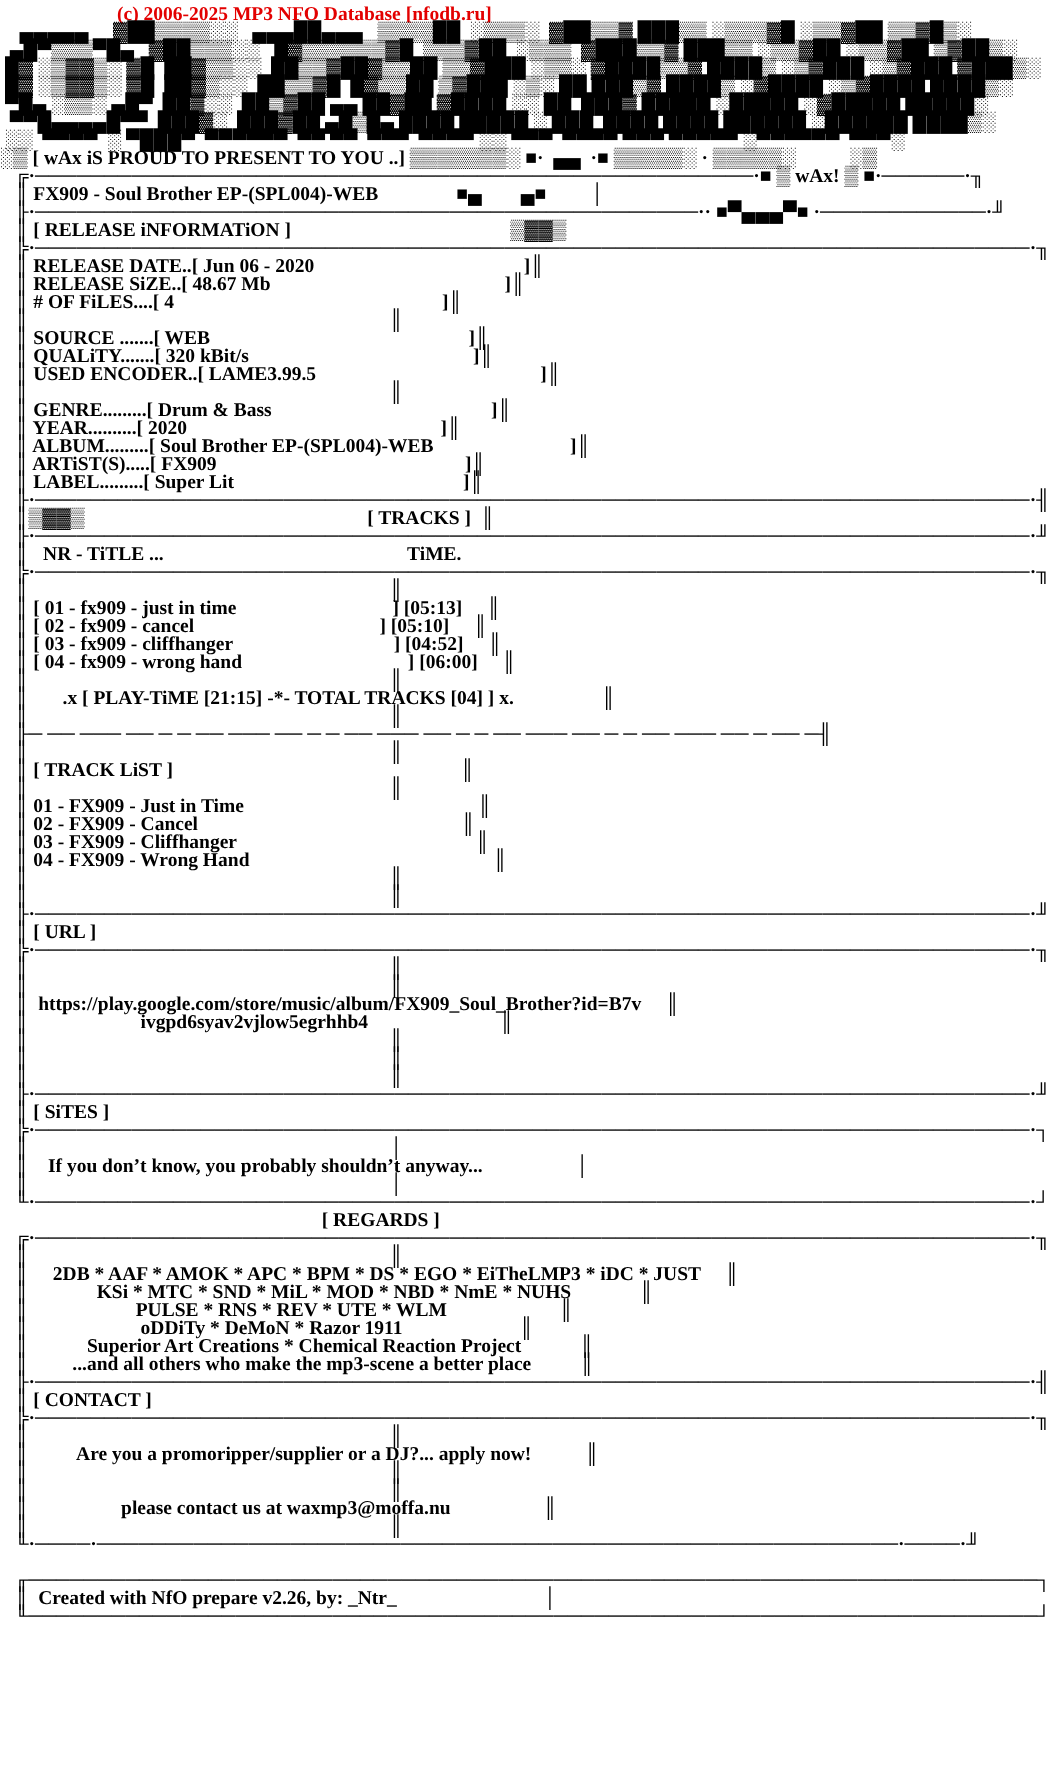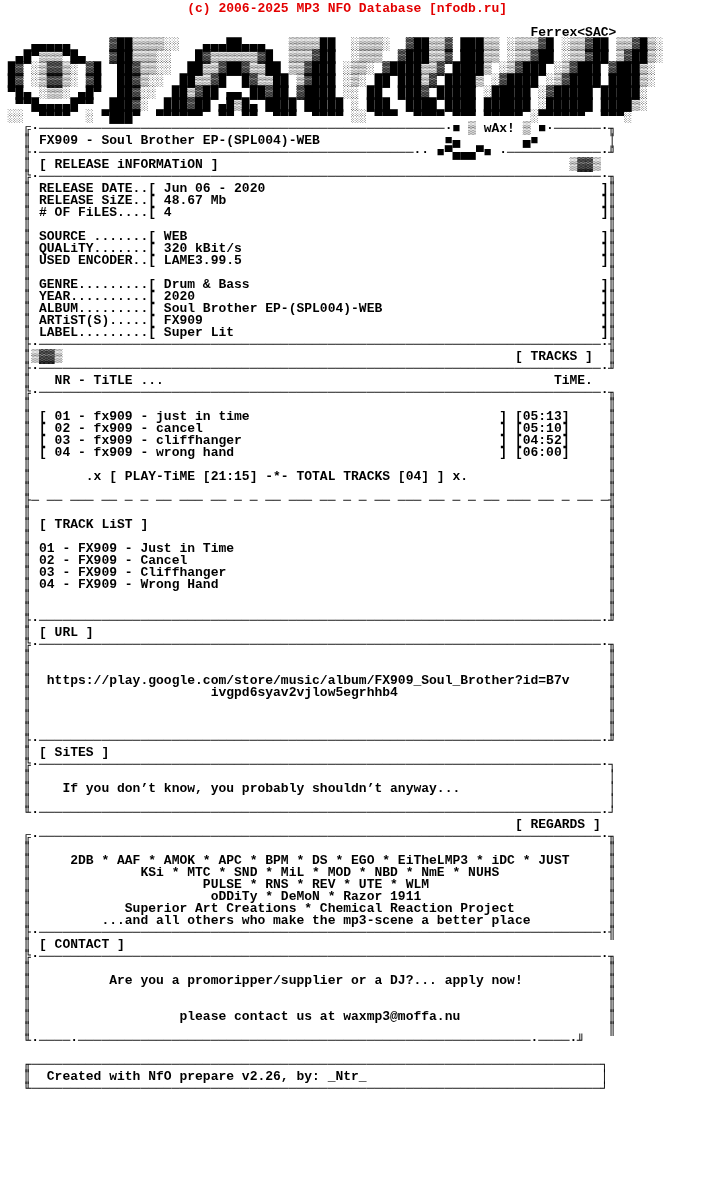--- a/index.html
+++ b/index.html
@@ -2,49 +2,48 @@
 <html><head>
 <meta charset="utf-8">
 <style>
   html,body{margin:0;padding:0;background:#ffffff;}
   #nfo-page{
     position:relative;
     width:704px;height:1188px;
     overflow:hidden;
     background:#ffffff;
     color:#000000;
-    font-family:Liberation Mono, monospace;
+    font-family:Liberation Serif, serif;
     font-size:13px;
     line-height:12px;
     font-weight:bold;
     padding-top:3px;
     box-sizing:border-box;
   }
   pre{
     margin:0;
     padding:0;
     font:inherit;
     white-space:pre;
   }
   .red{color:#e30000;}
 </style>
 </head>
 <body>
 
 <div id="nfo-page">
   <pre class="red">                        (c) 2006-2025 MP3 NFO Database [nfodb.ru]</pre>
-  <pre> 
-                                                                    Ferrex&lt;SAC&gt;</pre>
   <pre>    ▄▄▄▄▄     ▓██▒▒▒▒░░   ▄▄▄██▄▄▄   ▒▒▒▒██  ░▒▒▒░  ▓██▒▒▓ ███▒▒ ░▒▒▒▓█ ░▒▒▓██ ▒▒▓█▒░
   ▄█▀▒▒▒▀█▄   ▓██▒▒▒░░   █▓▒▒▒▒▒▒▓█  ▒▒▒▓██  ░▒▒▒  ▓███▒▒▓ ███▒▒ ░▒▒▓██ ░▒▒▓██ ▒▓██▒░
  █▓ ░▒▓▓▒░ ▓█  ██▓▒▒░░  ██▒▒▓██▓▒▒██ ▒▒▓███ ░▒▒░ ▓████▒▒▓ ████▒ ░▒▓███ ░▒▓███ ▓███▒░
  █▓ ░▒▓▓▒░ ▓█  ██▓▒░░  ██▒▒▓█  █▓▒▒██ ▒▓███ ░▒░ ██ ███▒▓ ████▒ ░▓████ ░▒▓████ ████▒░
  ▀█▄ ░▒▒░ ▄█▀  ██▓░░  ██▒▓██ ▄▄ ██▓██ ▓████ ░░ ██  ███▓ █████ ░█████ ░▓█████ █████░
   ▀▀█▄▄▄▄█▀▀  ███▓░  ███▓██ ▄█▒█▄ ████ █████ ░ ███  ████ ████ ██████ ░██████ ████▒░
  ░░  ▀▀▀▀  ░ ▀███▀  ▀▀▀▀▀▀  ▀▀ ▀▀  ▀▀▀  ▀▀▀▀ ░░ ▀▀▀  ▀▀▀▀ ▀▀▀ ▀▀▀▀▀ ░▀▀▀▀▀▀  ▀▀▀░</pre>
+  <pre>░▒ [ wAx iS PROUD TO PRESENT TO YOU ..] ▒▒▒▒▒▒▒░ ■·  ▄▄  ·■ ▒▒▒▒▒░ · ▒▒▒▒▒░           ░▒</pre>
   <pre>   ╔·────────────────────────────────────────────────────·■ ▒ wAx! ▒ ■·──────·╖
    ║ FX909 - Soul Brother EP-(SPL004)-WEB                ■▄        ▄■         │
    ╟·────────────────────────────────────────────────·· ■▀▄▄▄▀■ ·────────────·╜</pre>
   <pre>   ║ [ RELEASE iNFORMATiON ]                                             ▒▓▓▒
    ╠·────────────────────────────────────────────────────────────────────────·╖
    ║ RELEASE DATE..[ Jun 06 - 2020                                           ]║
    ║ RELEASE SiZE..[ 48.67 Mb                                                ]║
    ║ # OF FiLES....[ 4                                                       ]║
    ║                                                                          ║
    ║ SOURCE .......[ WEB                                                     ]║

